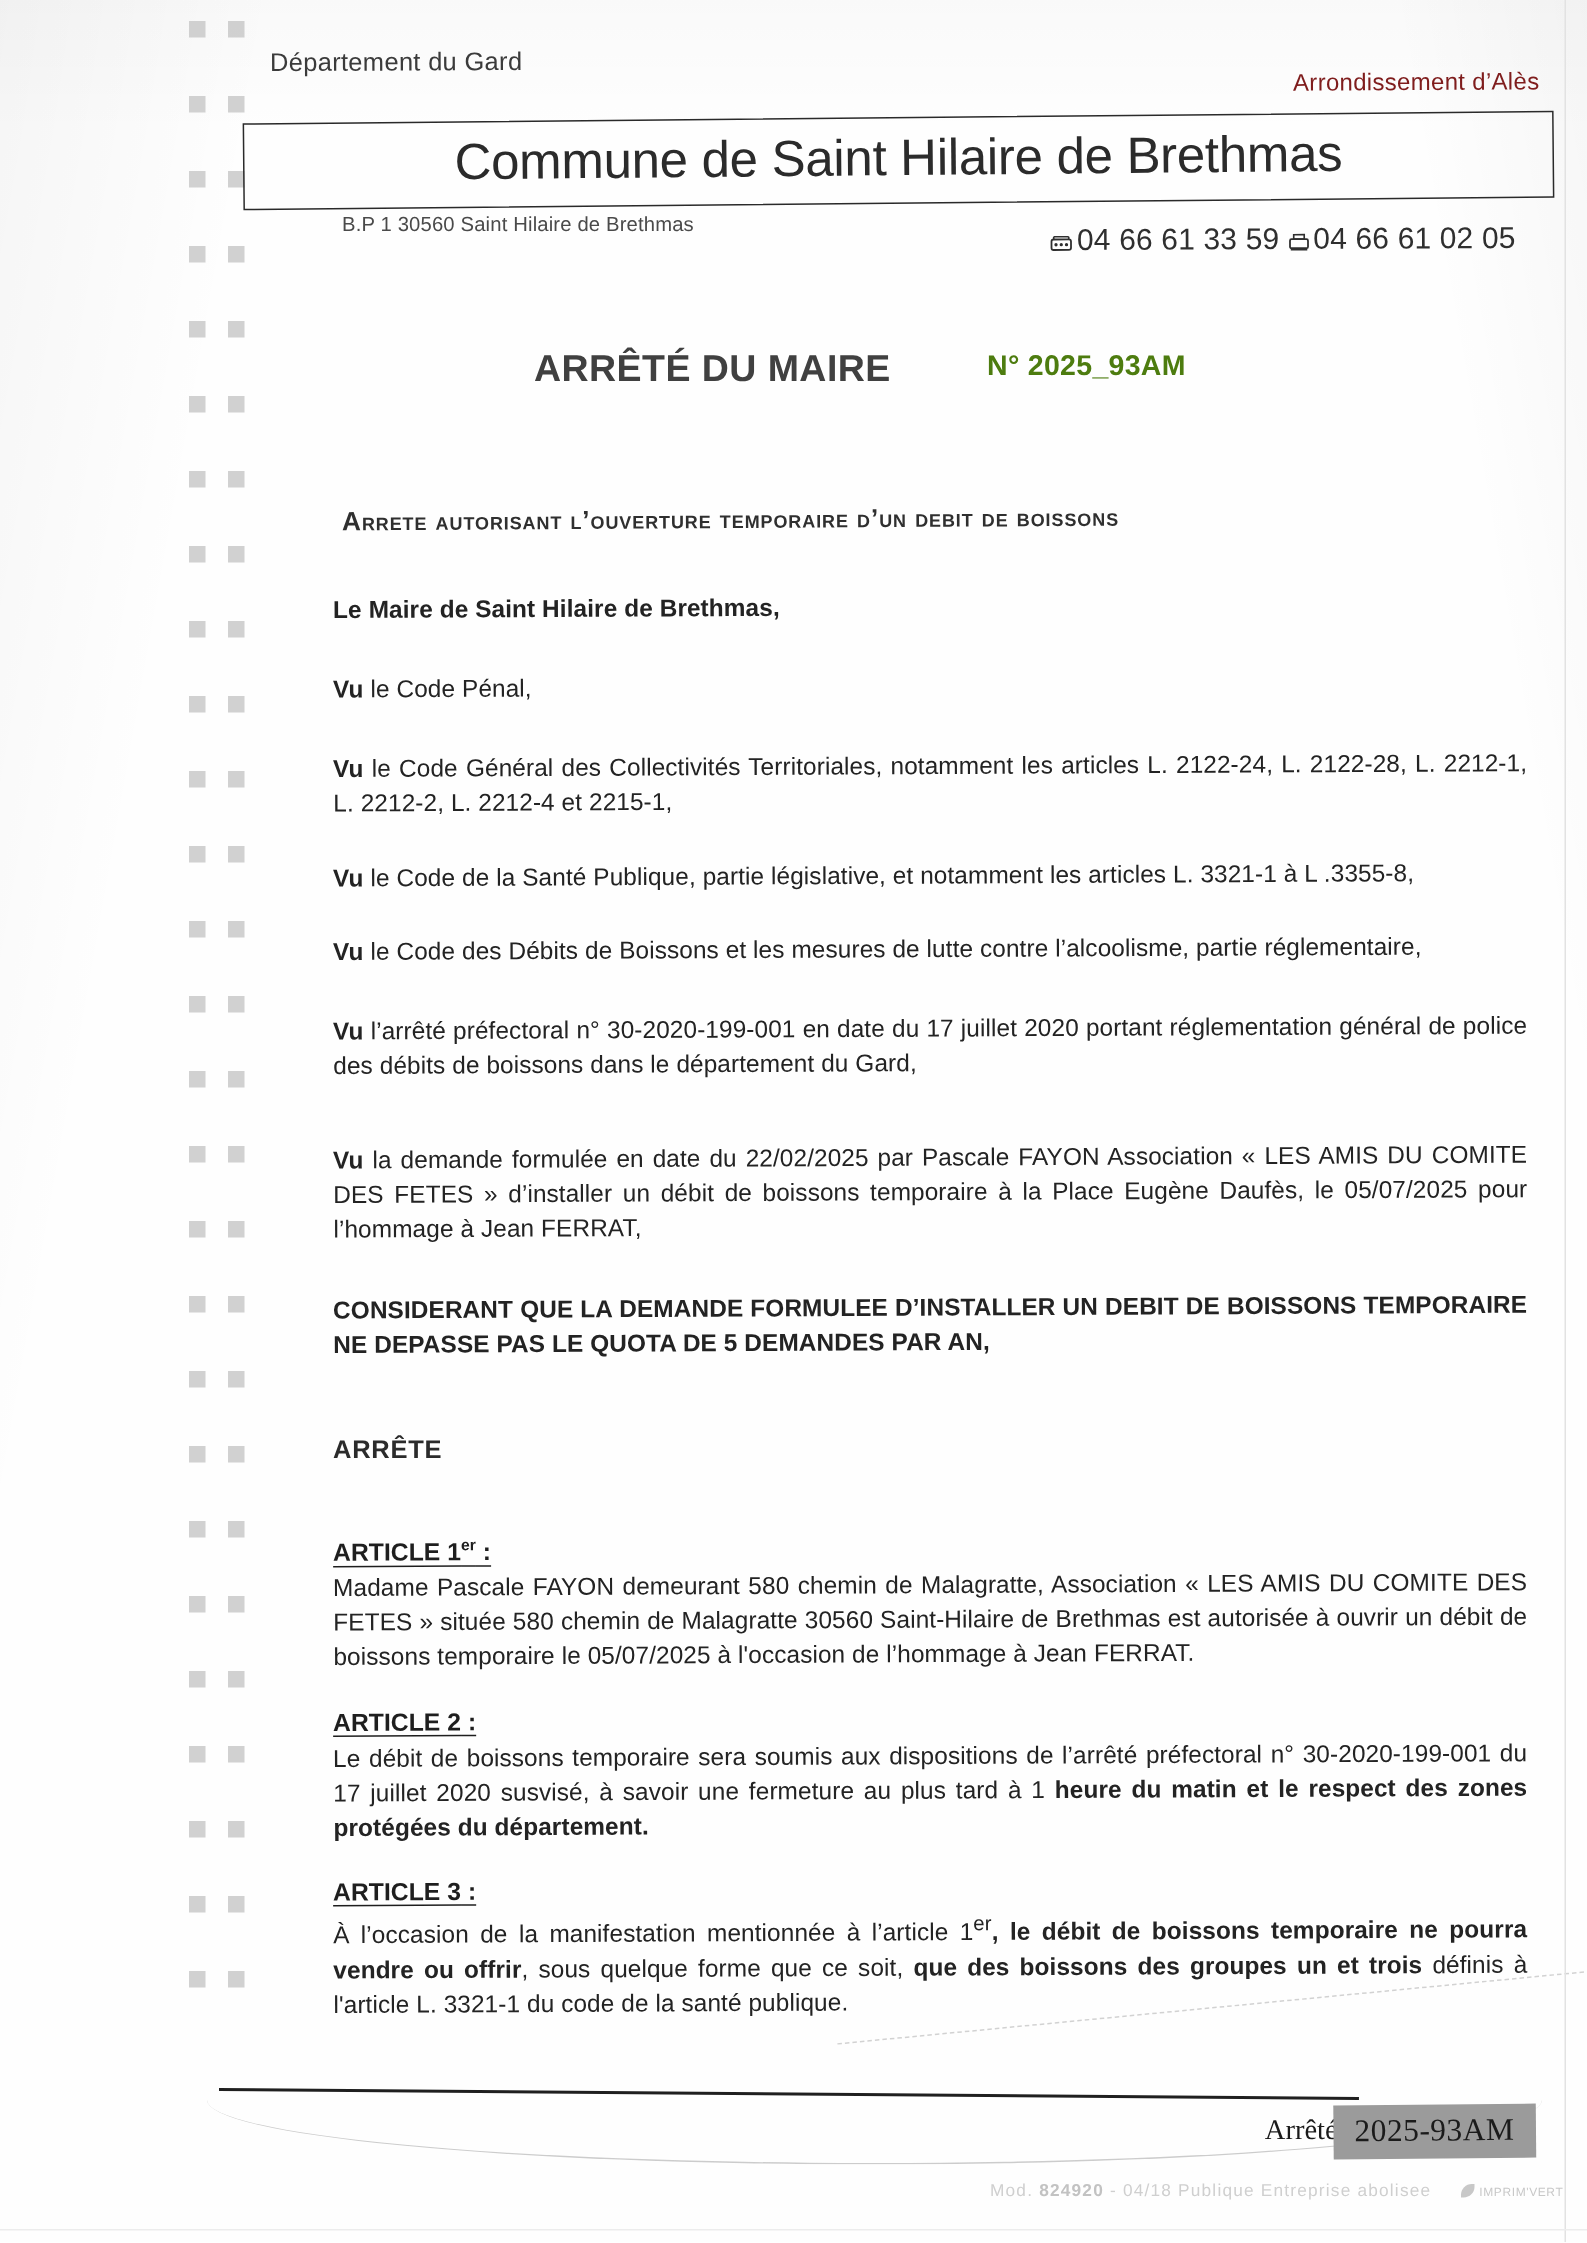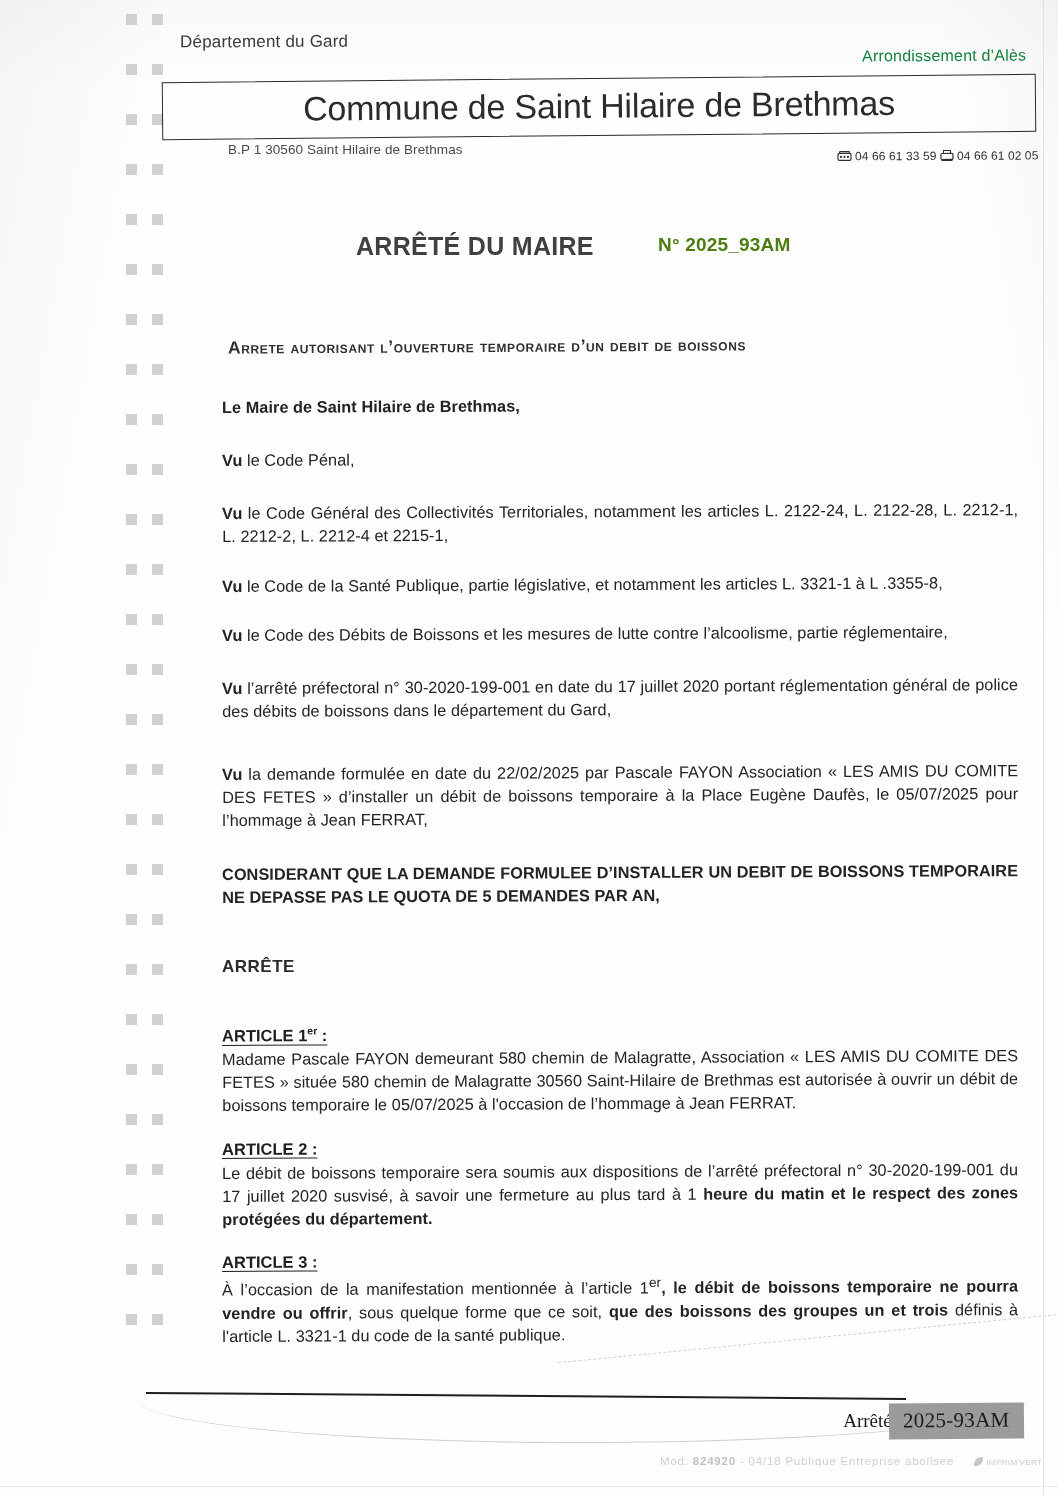--- a/index.html
+++ b/index.html
@@ -67,21 +67,21 @@
     font-size: 17px;
     color: #3b3b3b;
     letter-spacing: .2px;
     transform: rotate(-0.25deg);
   }
   .hdr-right {
     position: absolute;
     right: 32px;
     top: 47px;
     font-size: 16px;
-    color: #15803d;
+    color: #7f1d1d;
     letter-spacing: .2px;
     transform: rotate(-0.3deg);
   }
 
   .title-box {
     position: absolute;
     left: 162px;
     top: 78px;
     width: 872px;
     height: 56px;
@@ -105,23 +105,23 @@
   .bp-line {
     position: absolute;
     left: 228px;
     top: 142px;
     font-size: 13.5px;
     color: #4a4a4a;
     letter-spacing: .1px;
   }
   .tel-line {
     position: absolute;
-    right: 20px;
+    right: 48px;
     top: 149px;
-    font-size: 12px;
+    font-size: 20px;
     color: #2f2f2f;
     letter-spacing: .1px;
     white-space: nowrap;
     transform: rotate(-0.25deg);
   }
   .tel-line .ico {
     display: inline-block;
     vertical-align: -2px;
     margin-right: 3px;
   }

